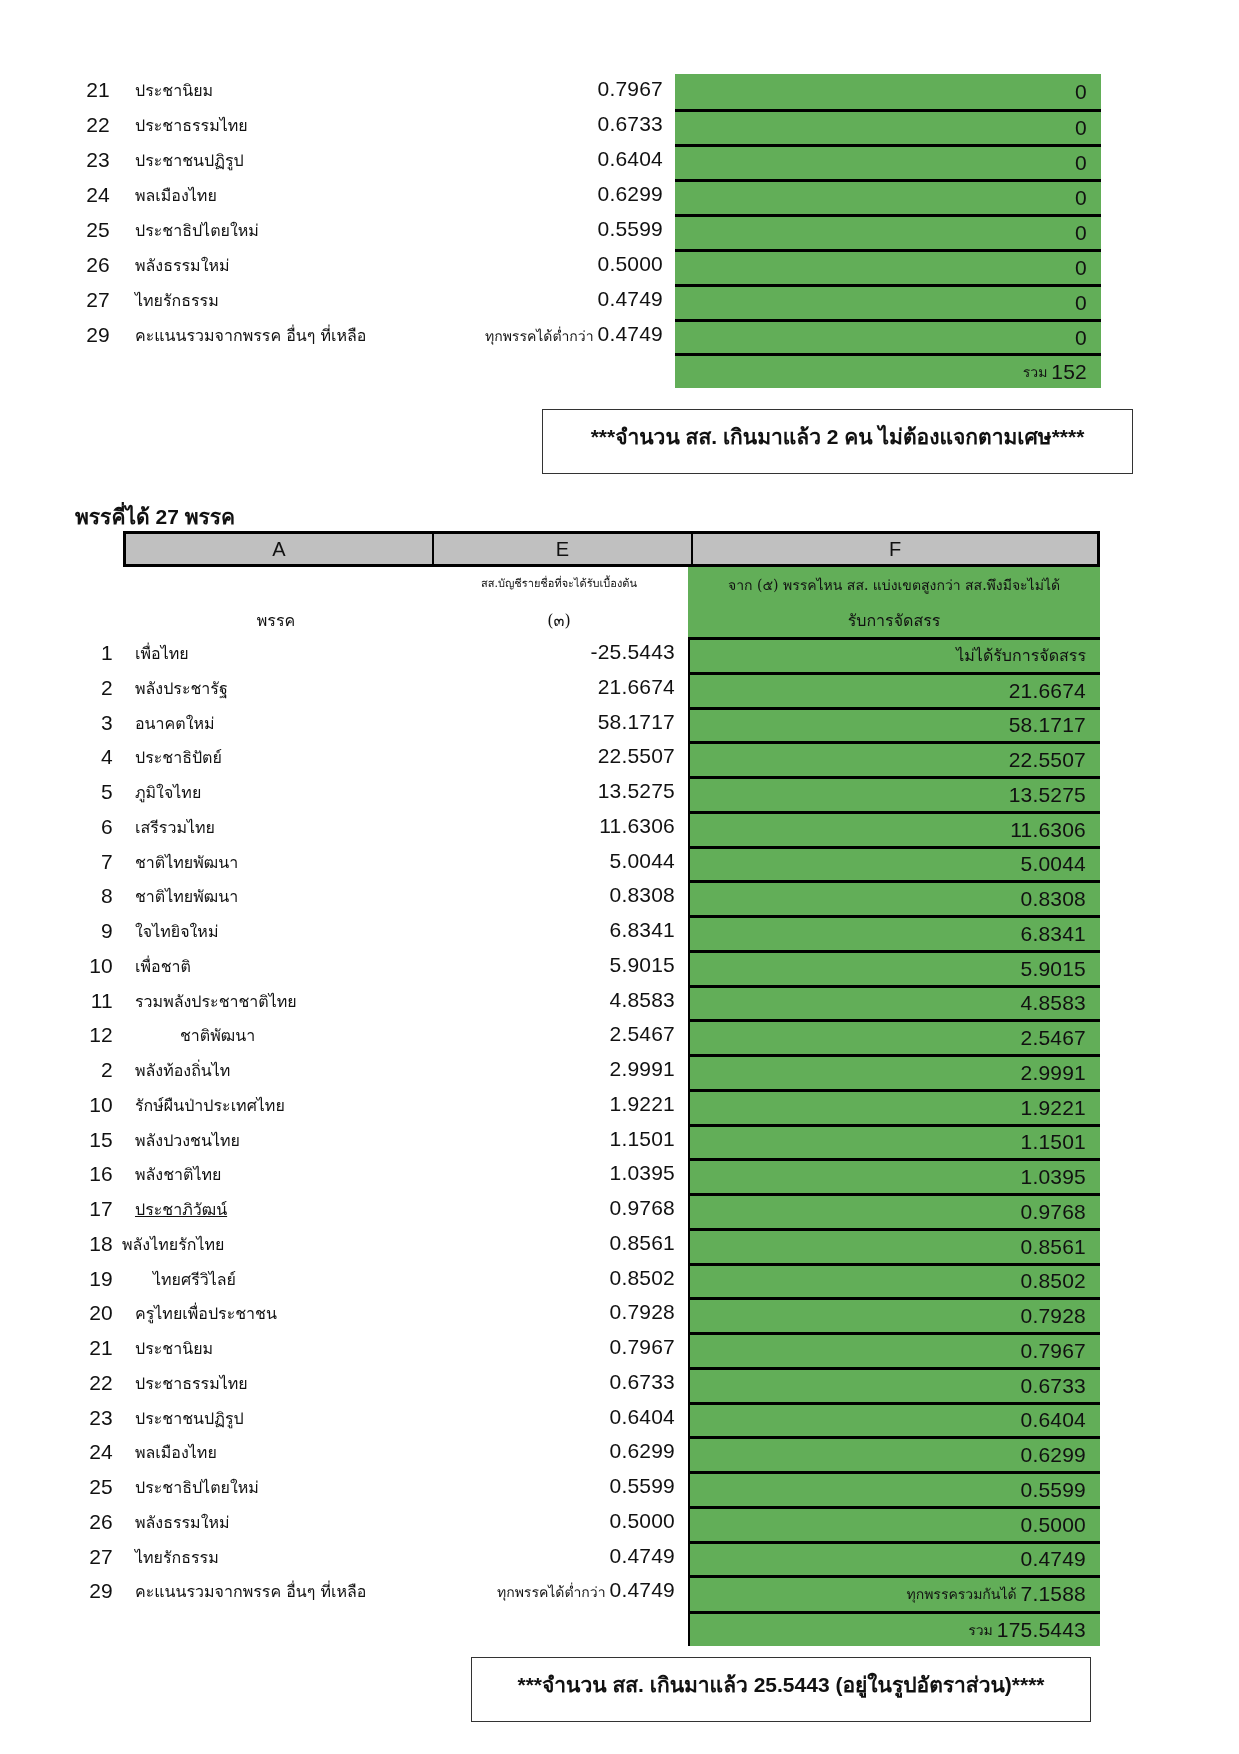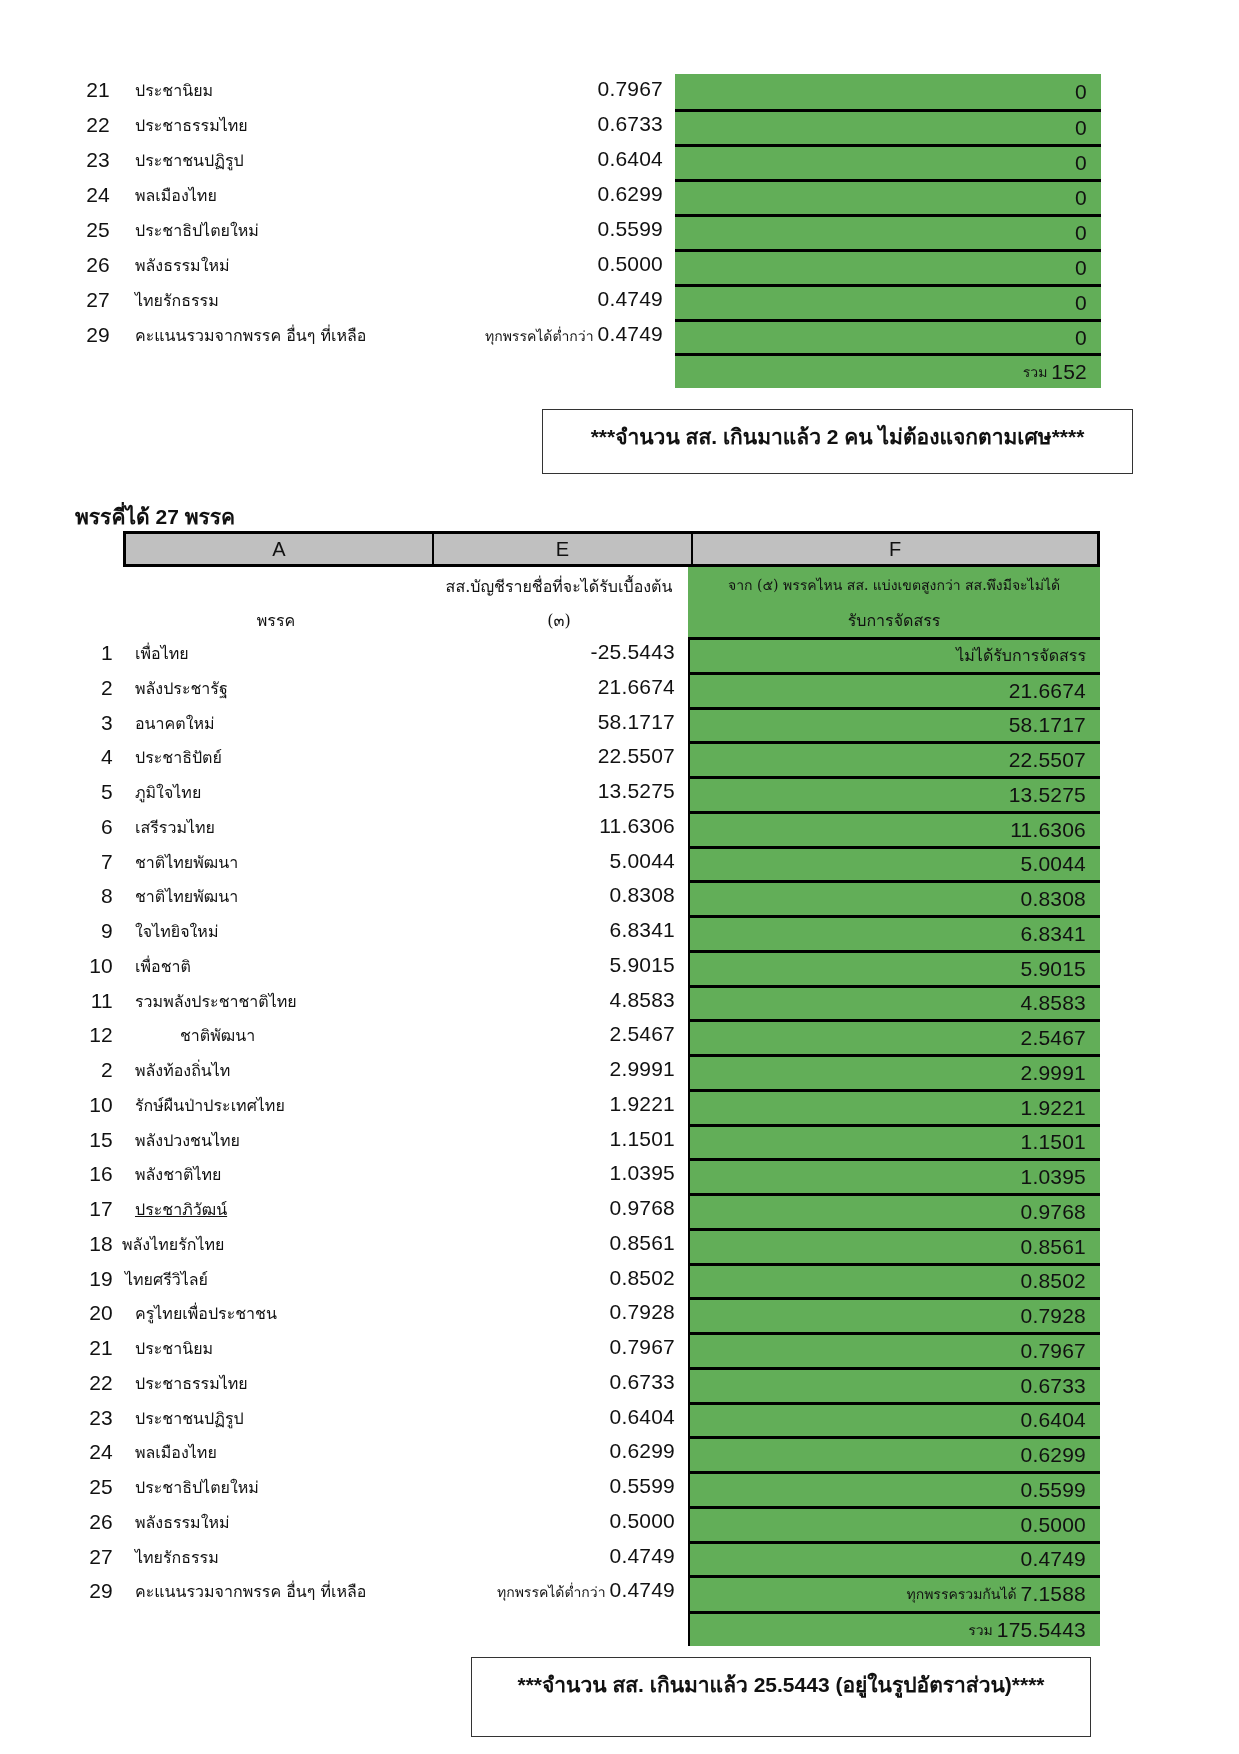--- a/index.html
+++ b/index.html
@@ -106,21 +106,21 @@
   <span>พรรค</span>
 </div>
 
 <div class="abs hdr" style="left:123px; top:531px; width:977px; height:36px;">
   <div style="width:306px;">A</div>
   <div style="width:259px;">E</div>
   <div style="flex:1;">F</div>
 </div>
 
 <div class="abs thai" style="left:123px; top:608px; width:306px; text-align:center;">พรรค</div>
-<div class="abs thai" style="left:430px; top:574px; width:258px; text-align:center; white-space:nowrap; font-size:16px;">สส.บัญชีรายชื่อที่จะได้รับเบื้องต้น</div>
+<div class="abs thai" style="left:430px; top:574px; width:258px; text-align:center; white-space:nowrap; font-size:11px;">สส.บัญชีรายชื่อที่จะได้รับเบื้องต้น</div>
 <div class="abs thai" style="left:430px; top:608px; width:258px; text-align:center;">(๓)</div>
 <div class="abs green" style="left:688px; top:567px; width:412px; height:70px;"></div>
 <div class="abs thai" style="left:688px; top:574px; width:412px; text-align:center; white-space:nowrap; font-size:14px;">จาก (๕)  พรรคไหน สส. แบ่งเขตสูงกว่า สส.พึงมีจะไม่ได้</div>
 <div class="abs thai" style="left:688px; top:608px; width:412px; text-align:center;">รับการจัดสรร</div>
 
 <div class="abs green" style="left:688px; top:637px; width:412px; height:1009px; border-left:2px solid #000; box-sizing:border-box;"></div>
 
 <div id="s2-rows">
     <div>
       <div class="abs num rownum" style="left:75px; top:641px;">1</div>
@@ -261,21 +261,21 @@
     <div>
       <div class="abs num rownum" style="left:75px; top:1231.75px;">18</div>
       <div class="abs thai rowname" style="left:122px; top:1231.75px; white-space:nowrap;">พลังไทยรักไทย</div>
       <div class="abs eval" style="left:375px; width:300px; top:1230.75px; white-space:nowrap;"><span class="num">0.8561</span></div>
       <div class="abs fcell" style="left:688px; width:412px; top:1227.75px; height:34.75px;">
         <span class="num">0.8561</span>
       </div>
     </div>
     <div>
       <div class="abs num rownum" style="left:75px; top:1266.5px;">19</div>
-      <div class="abs thai rowname" style="left:125px; top:1266.5px; white-space:nowrap;">ไทยศรีวิไลย์</div>
+      <div class="abs thai rowname" style="left:153px; top:1266.5px; white-space:nowrap;">ไทยศรีวิไลย์</div>
       <div class="abs eval" style="left:375px; width:300px; top:1265.5px; white-space:nowrap;"><span class="num">0.8502</span></div>
       <div class="abs fcell" style="left:688px; width:412px; top:1262.5px; height:34.75px;">
         <span class="num">0.8502</span>
       </div>
     </div>
     <div>
       <div class="abs num rownum" style="left:75px; top:1301.25px;">20</div>
       <div class="abs thai rowname" style="left:135px; top:1301.25px; white-space:nowrap;">ครูไทยเพื่อประชาชน</div>
       <div class="abs eval" style="left:375px; width:300px; top:1300.25px; white-space:nowrap;"><span class="num">0.7928</span></div>
       <div class="abs fcell" style="left:688px; width:412px; top:1297.25px; height:34.75px;">
@@ -347,15 +347,15 @@
         <span class="num">7.1588</span>
       </div>
     </div>
   </div>
 
 <div class="abs" style="left:688px; top:1611px; width:412px; height:35px; border-top:3px solid #000; box-sizing:border-box; display:flex; align-items:center; justify-content:flex-end; padding-right:14px;">
   <span class="smalllbl">รวม</span>
   <span class="num">175.5443</span>
 </div>
 
-<div class="abs notebox" style="left:471px; top:1657px; width:620px; height:80px;">
+<div class="abs notebox" style="left:471px; top:1657px; width:620px; height:65px;">
   <span style="font-weight:bold;">***จำนวน สส. เกินมาแล้ว </span><span style="font-weight:bold;">25.5443 (อยู่ในรูปอัตราส่วน)</span><span>****</span>
 </div>
 
 </body></html>

